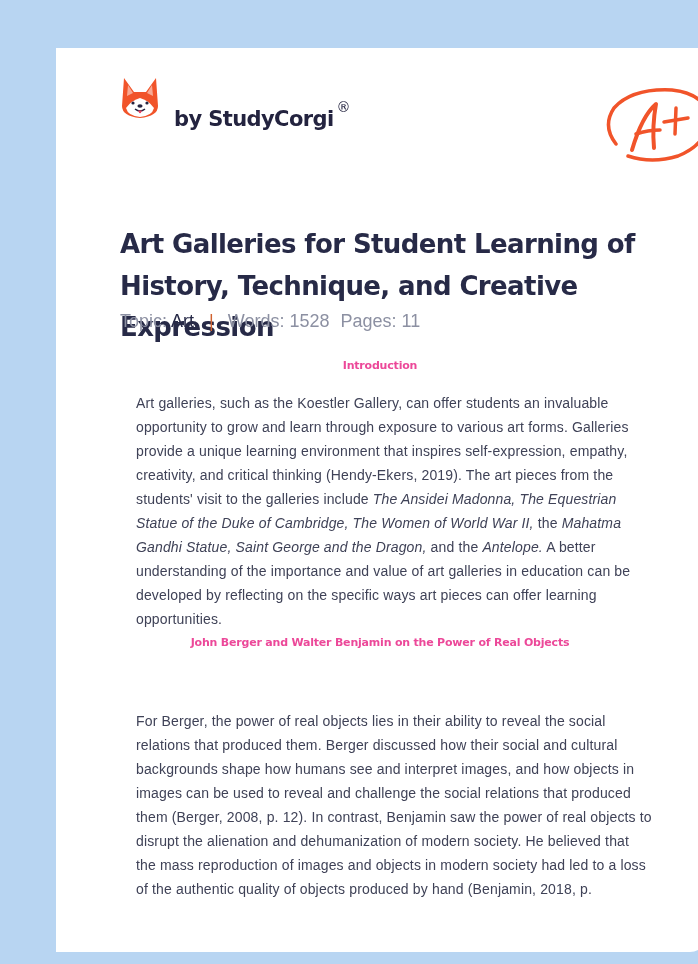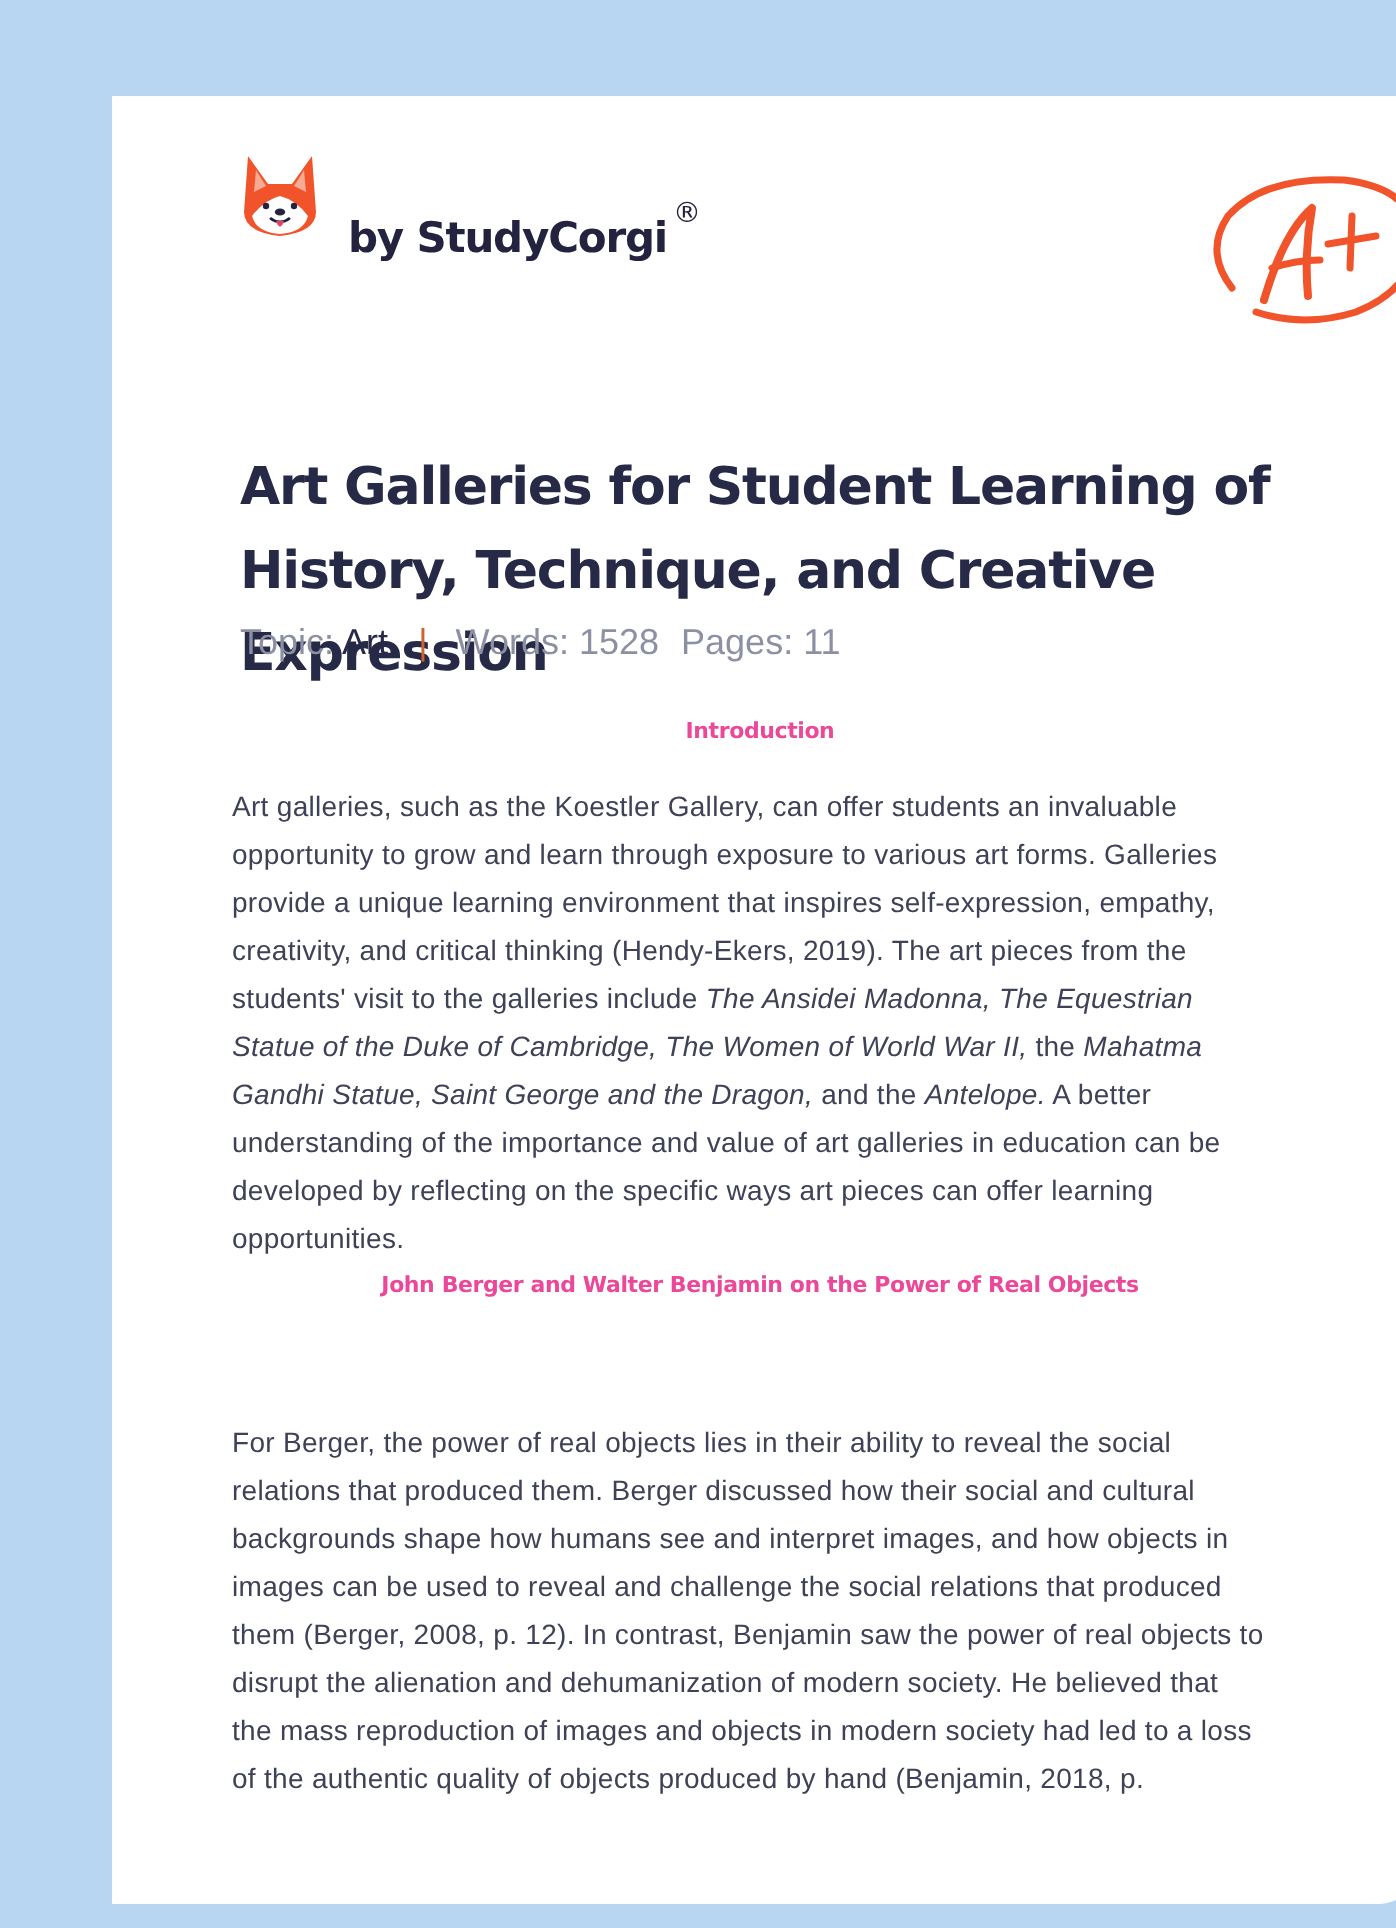--- a/index.html
+++ b/index.html
@@ -38,21 +38,21 @@
   }
   .meta .topic-val { color: #272a47; }
   .meta .sep { color: #d0622f; margin: 0 9px 0 10px; }
   .meta .gap { margin-left: 6px; }
   h2 {
     position: absolute; left: 64px; margin: 0; width: 520px;
     font-family: "DejaVu Sans", sans-serif; font-weight: bold;
     font-size: 11px; line-height: 24px; color: #ec4899; letter-spacing: -0.2px; text-align: center;
   }
   p.body {
-    position: absolute; left: 60px; margin: 0; width: 516px;
+    position: absolute; left: 80px; margin: 0; width: 516px;
     font-size: 14px; line-height: 24px; color: #3f4257;
     letter-spacing: 0.15px;
   }
   p.body i { font-style: italic; }
 </style>
 </head>
 <body>
 
 <div class="card">
 

